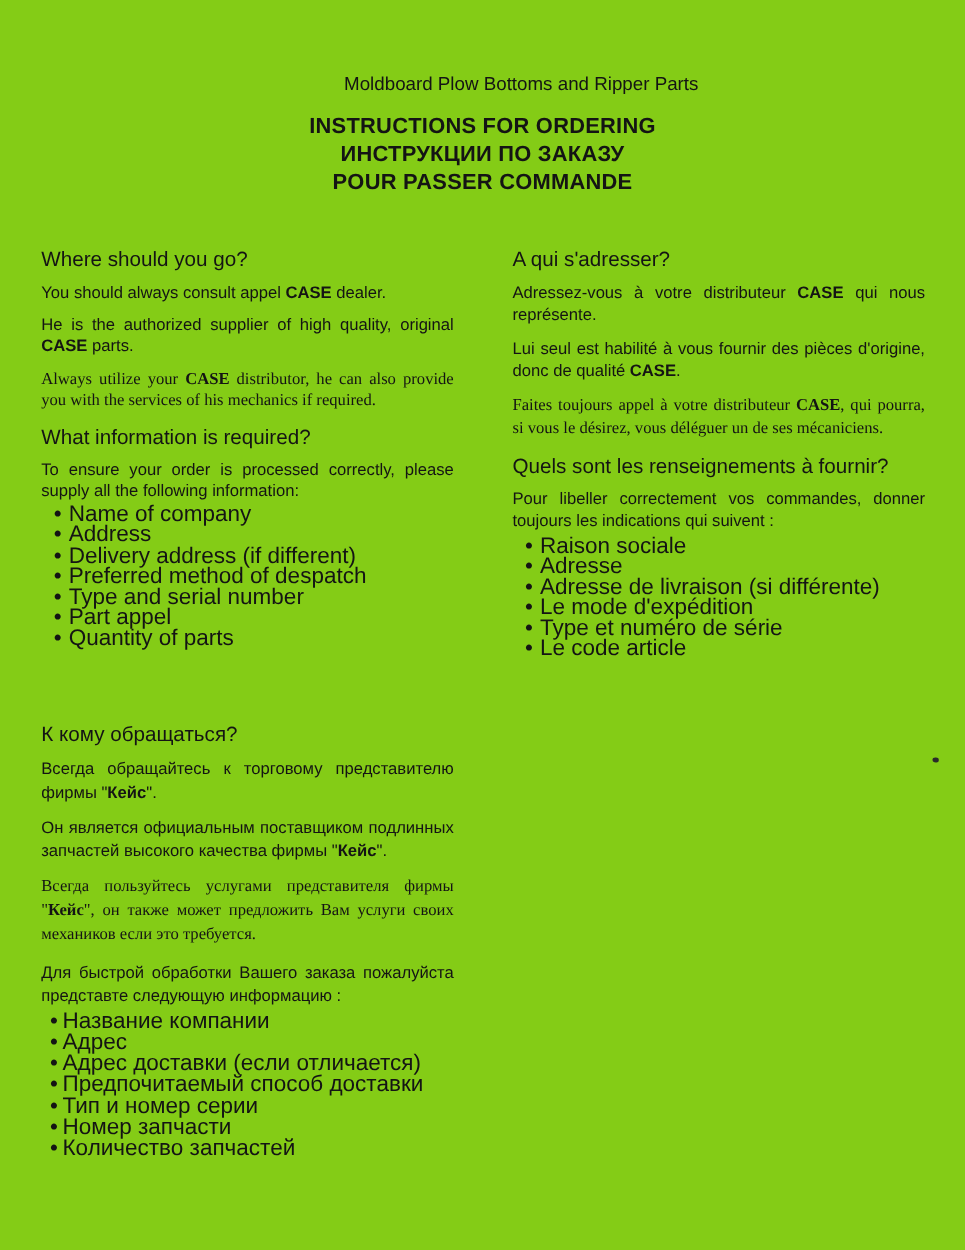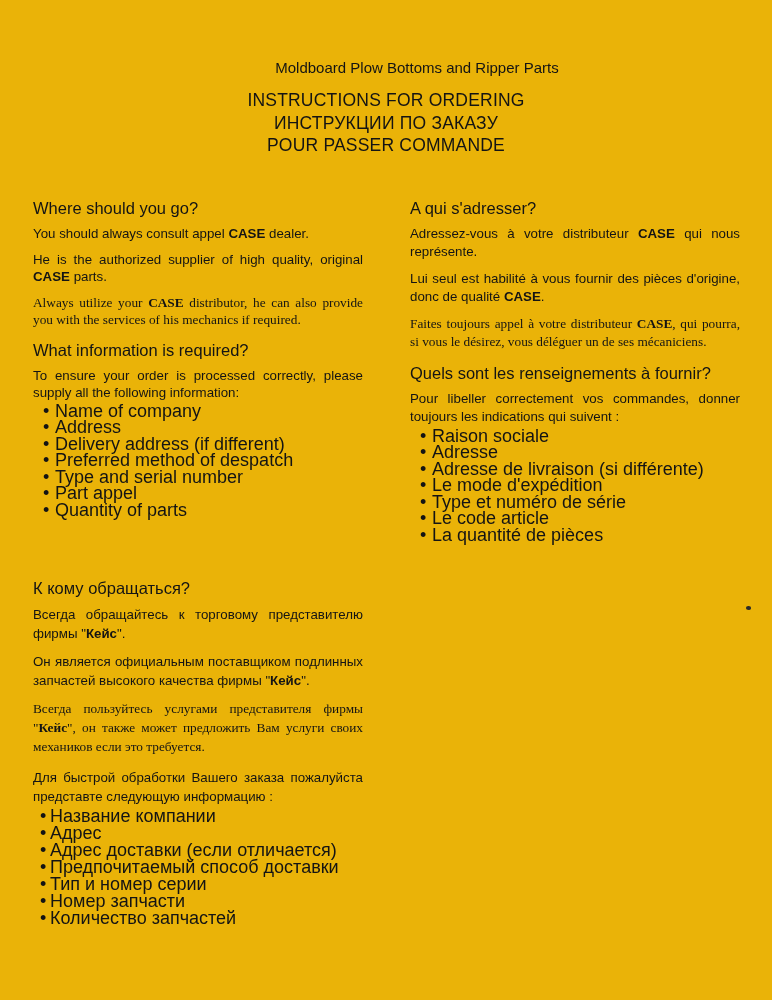--- a/index.html
+++ b/index.html
@@ -1,36 +1,36 @@
 <!DOCTYPE html>
 <html><head>
 <meta charset="utf-8">
 <style>
   html,body { margin:0; padding:0; background:#e8e8e8; }
   .page {
     position:relative;
     width:772px; height:1000px;
     margin:0 auto;
-    background:#eab308;
+    background:#84cc16;
     color:#141414;
     font-family:"Liberation Sans","DejaVu Sans",sans-serif;
     overflow:hidden;
   }
   .doc-subtitle {
     padding-top:59px;
     text-align:center;
     font-size:15px;
     line-height:17px;
     position:relative;
     left:31px;
   }
   .doc-title {
     margin-top:13px;
     text-align:center;
-    font-weight:normal;
+    font-weight:bold;
     font-size:17.5px;
     line-height:22.5px;
     letter-spacing:0.2px;
   }
   .columns {
     display:flex;
     justify-content:space-between;
     padding:0 32px 0 33px;
     margin-top:41px;
   }
@@ -145,21 +145,20 @@
       <div class="sec">
         <h2>Quels sont les renseignements à fournir?</h2>
         <p class="intro">Pour libeller correctement vos commandes, donner toujours les indications qui suivent :</p>
         <ul>
           <li>Raison sociale</li>
           <li>Adresse</li>
           <li>Adresse de livraison (si différente)</li>
           <li>Le mode d'expédition</li>
           <li>Type et numéro de série</li>
           <li>Le code article</li>
-          <li>La quantité de pièces</li>
         </ul>
       </div>
 
     </div>
   </div>
 
   <div class="scan-speck"></div>
 
 </div>
 

